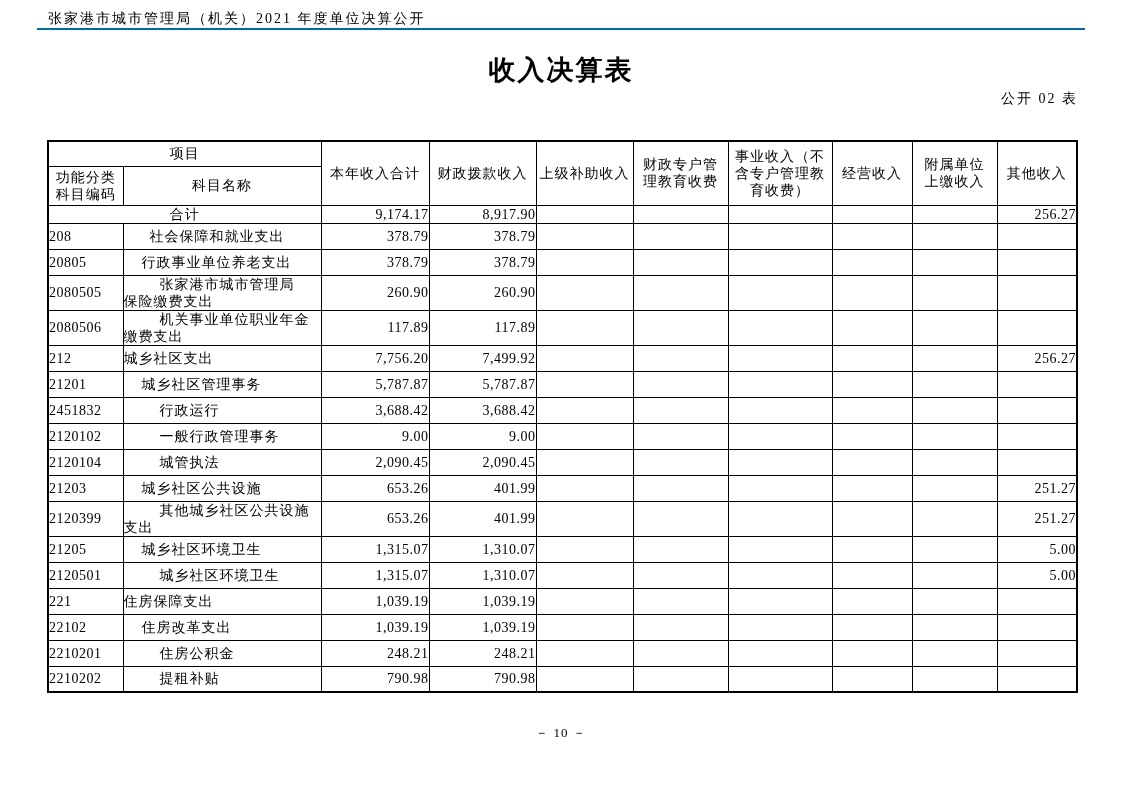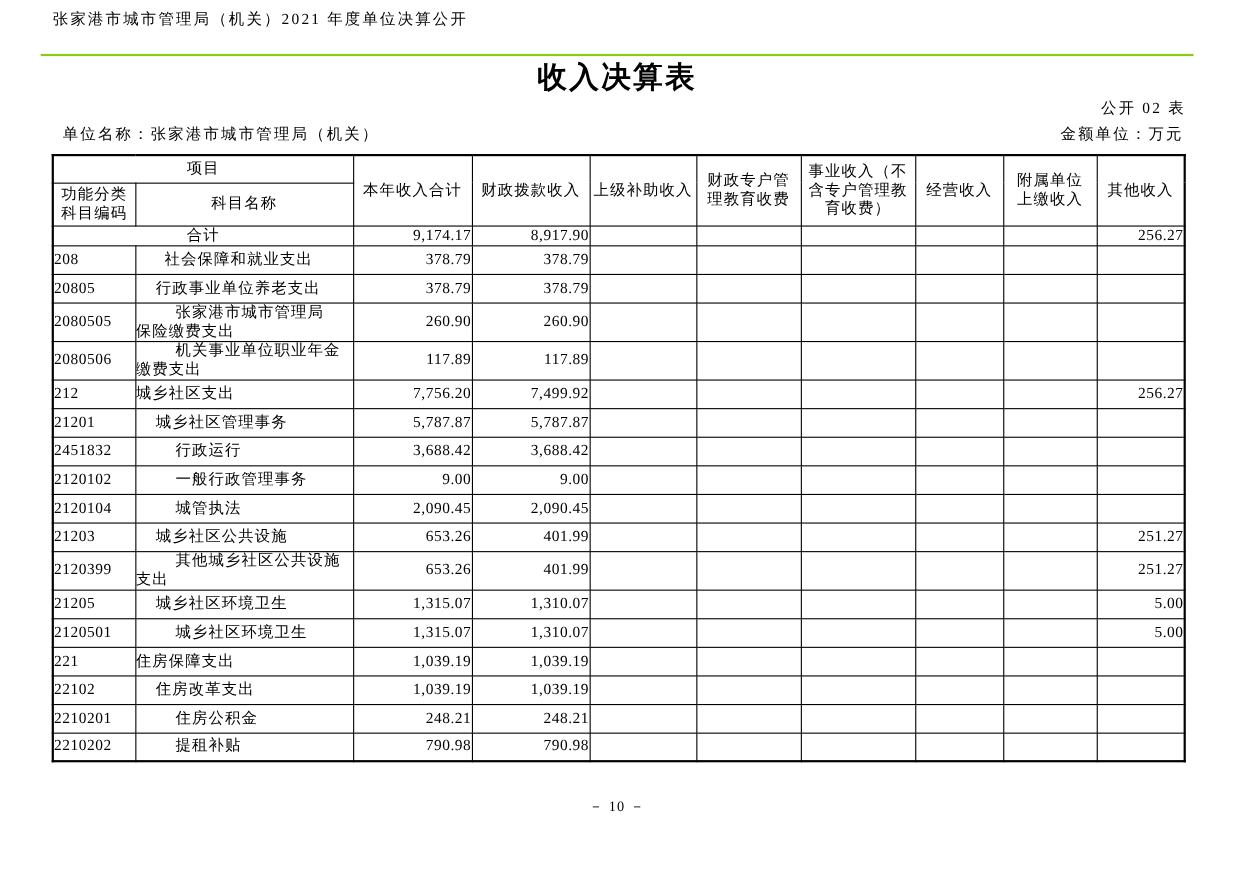--- a/index.html
+++ b/index.html
@@ -11,22 +11,22 @@
     background: #ffffff;
     color: #000000;
     font-family: "Liberation Serif", "DejaVu Serif", serif;
     overflow: hidden;
   }
   .top-header {
     position: absolute;
     left: 37px;
     right: 37px;
     top: 10px;
-    border-bottom: 2px solid #84cc16;
-    padding: 0 0 21px 11px;
+    border-bottom: 2px solid #0369a1;
+    padding: 0 0 0 11px;
     font-size: 14px;
     line-height: 18px;
     letter-spacing: 2px;
   }
   .title {
     position: absolute;
     top: 52px;
     left: 0;
     width: 100%;
     margin: 0;
@@ -121,24 +121,20 @@
 <div class="page">
 
   <div class="top-header">
     <span>张家港市城市管理局（机关）2021 年度单位决算公开</span>
   </div>
 
   <h1 class="title">收入决算表</h1>
 
   <div class="table-code">公开 02 表</div>
 
-  <div class="meta-row">
-    <span class="unit-name">单位名称：张家港市城市管理局（机关）</span>
-    <span>金额单位：万元</span>
-  </div>
 
   <table class="revenue-table">
     <colgroup id="table-colgroup">
         <col style="width: 75px;">
         <col style="width: 198px;">
         <col style="width: 108px;">
         <col style="width: 107px;">
         <col style="width: 97px;">
         <col style="width: 95px;">
         <col style="width: 104px;">

